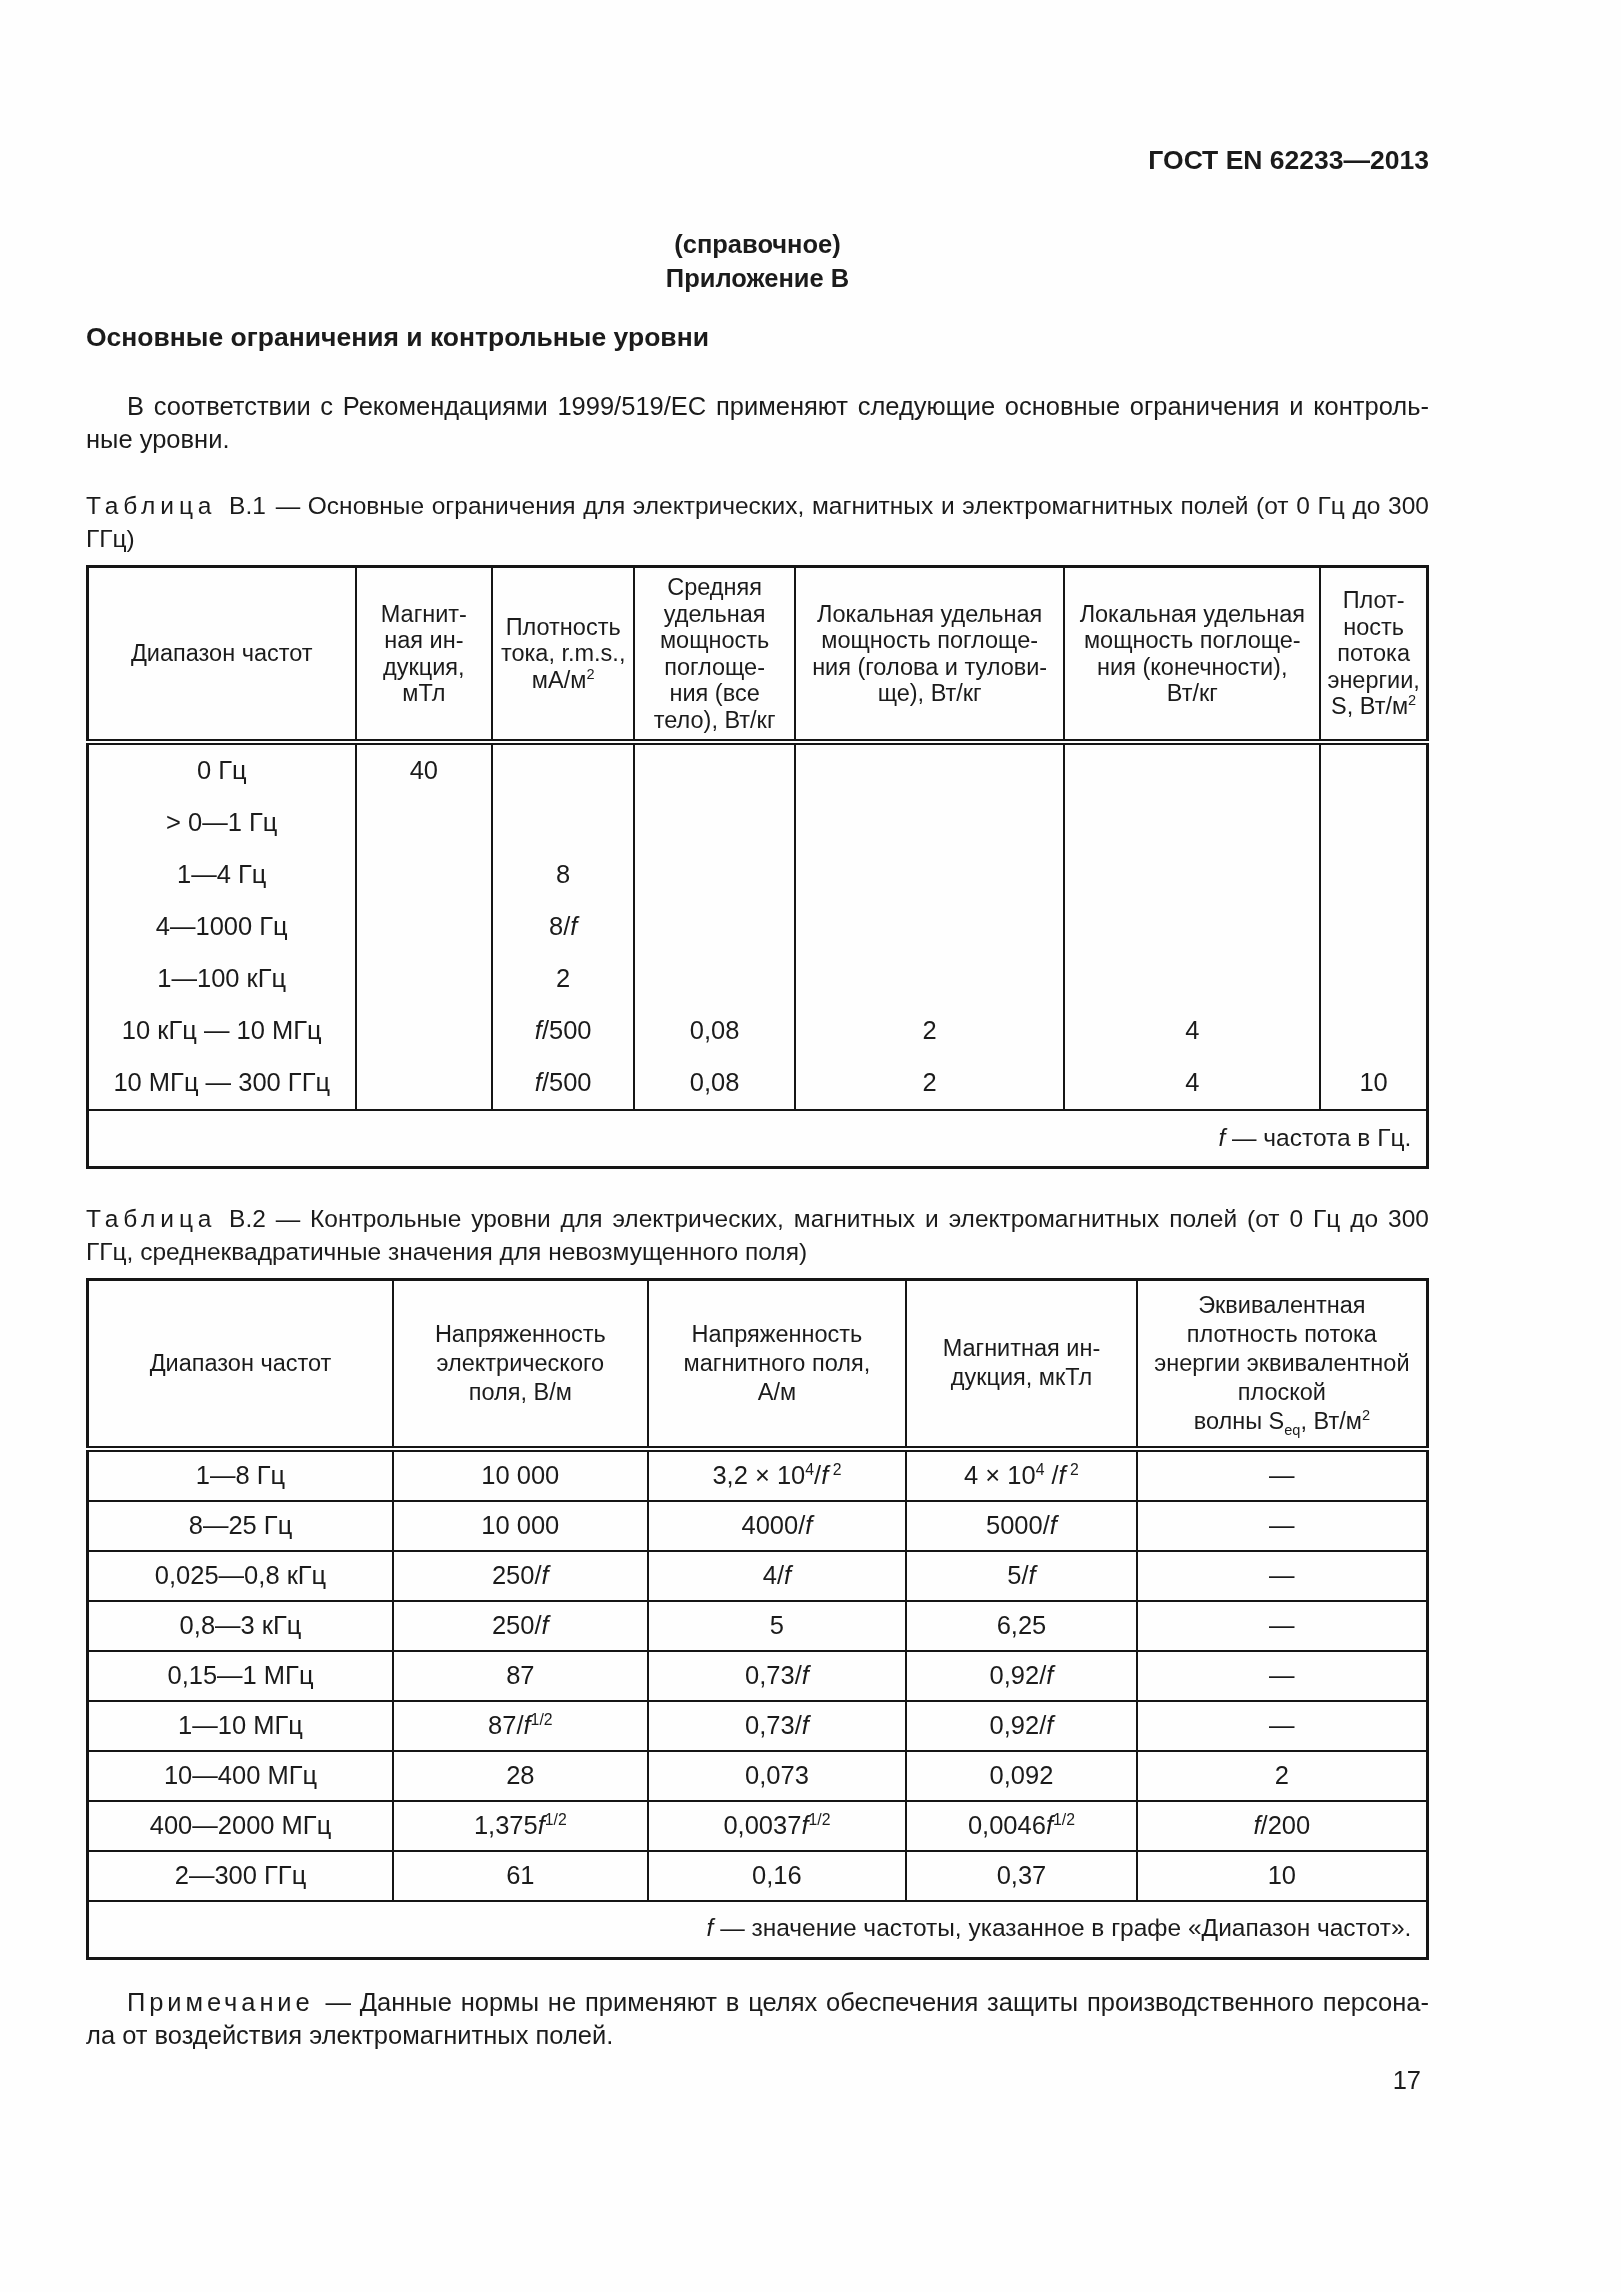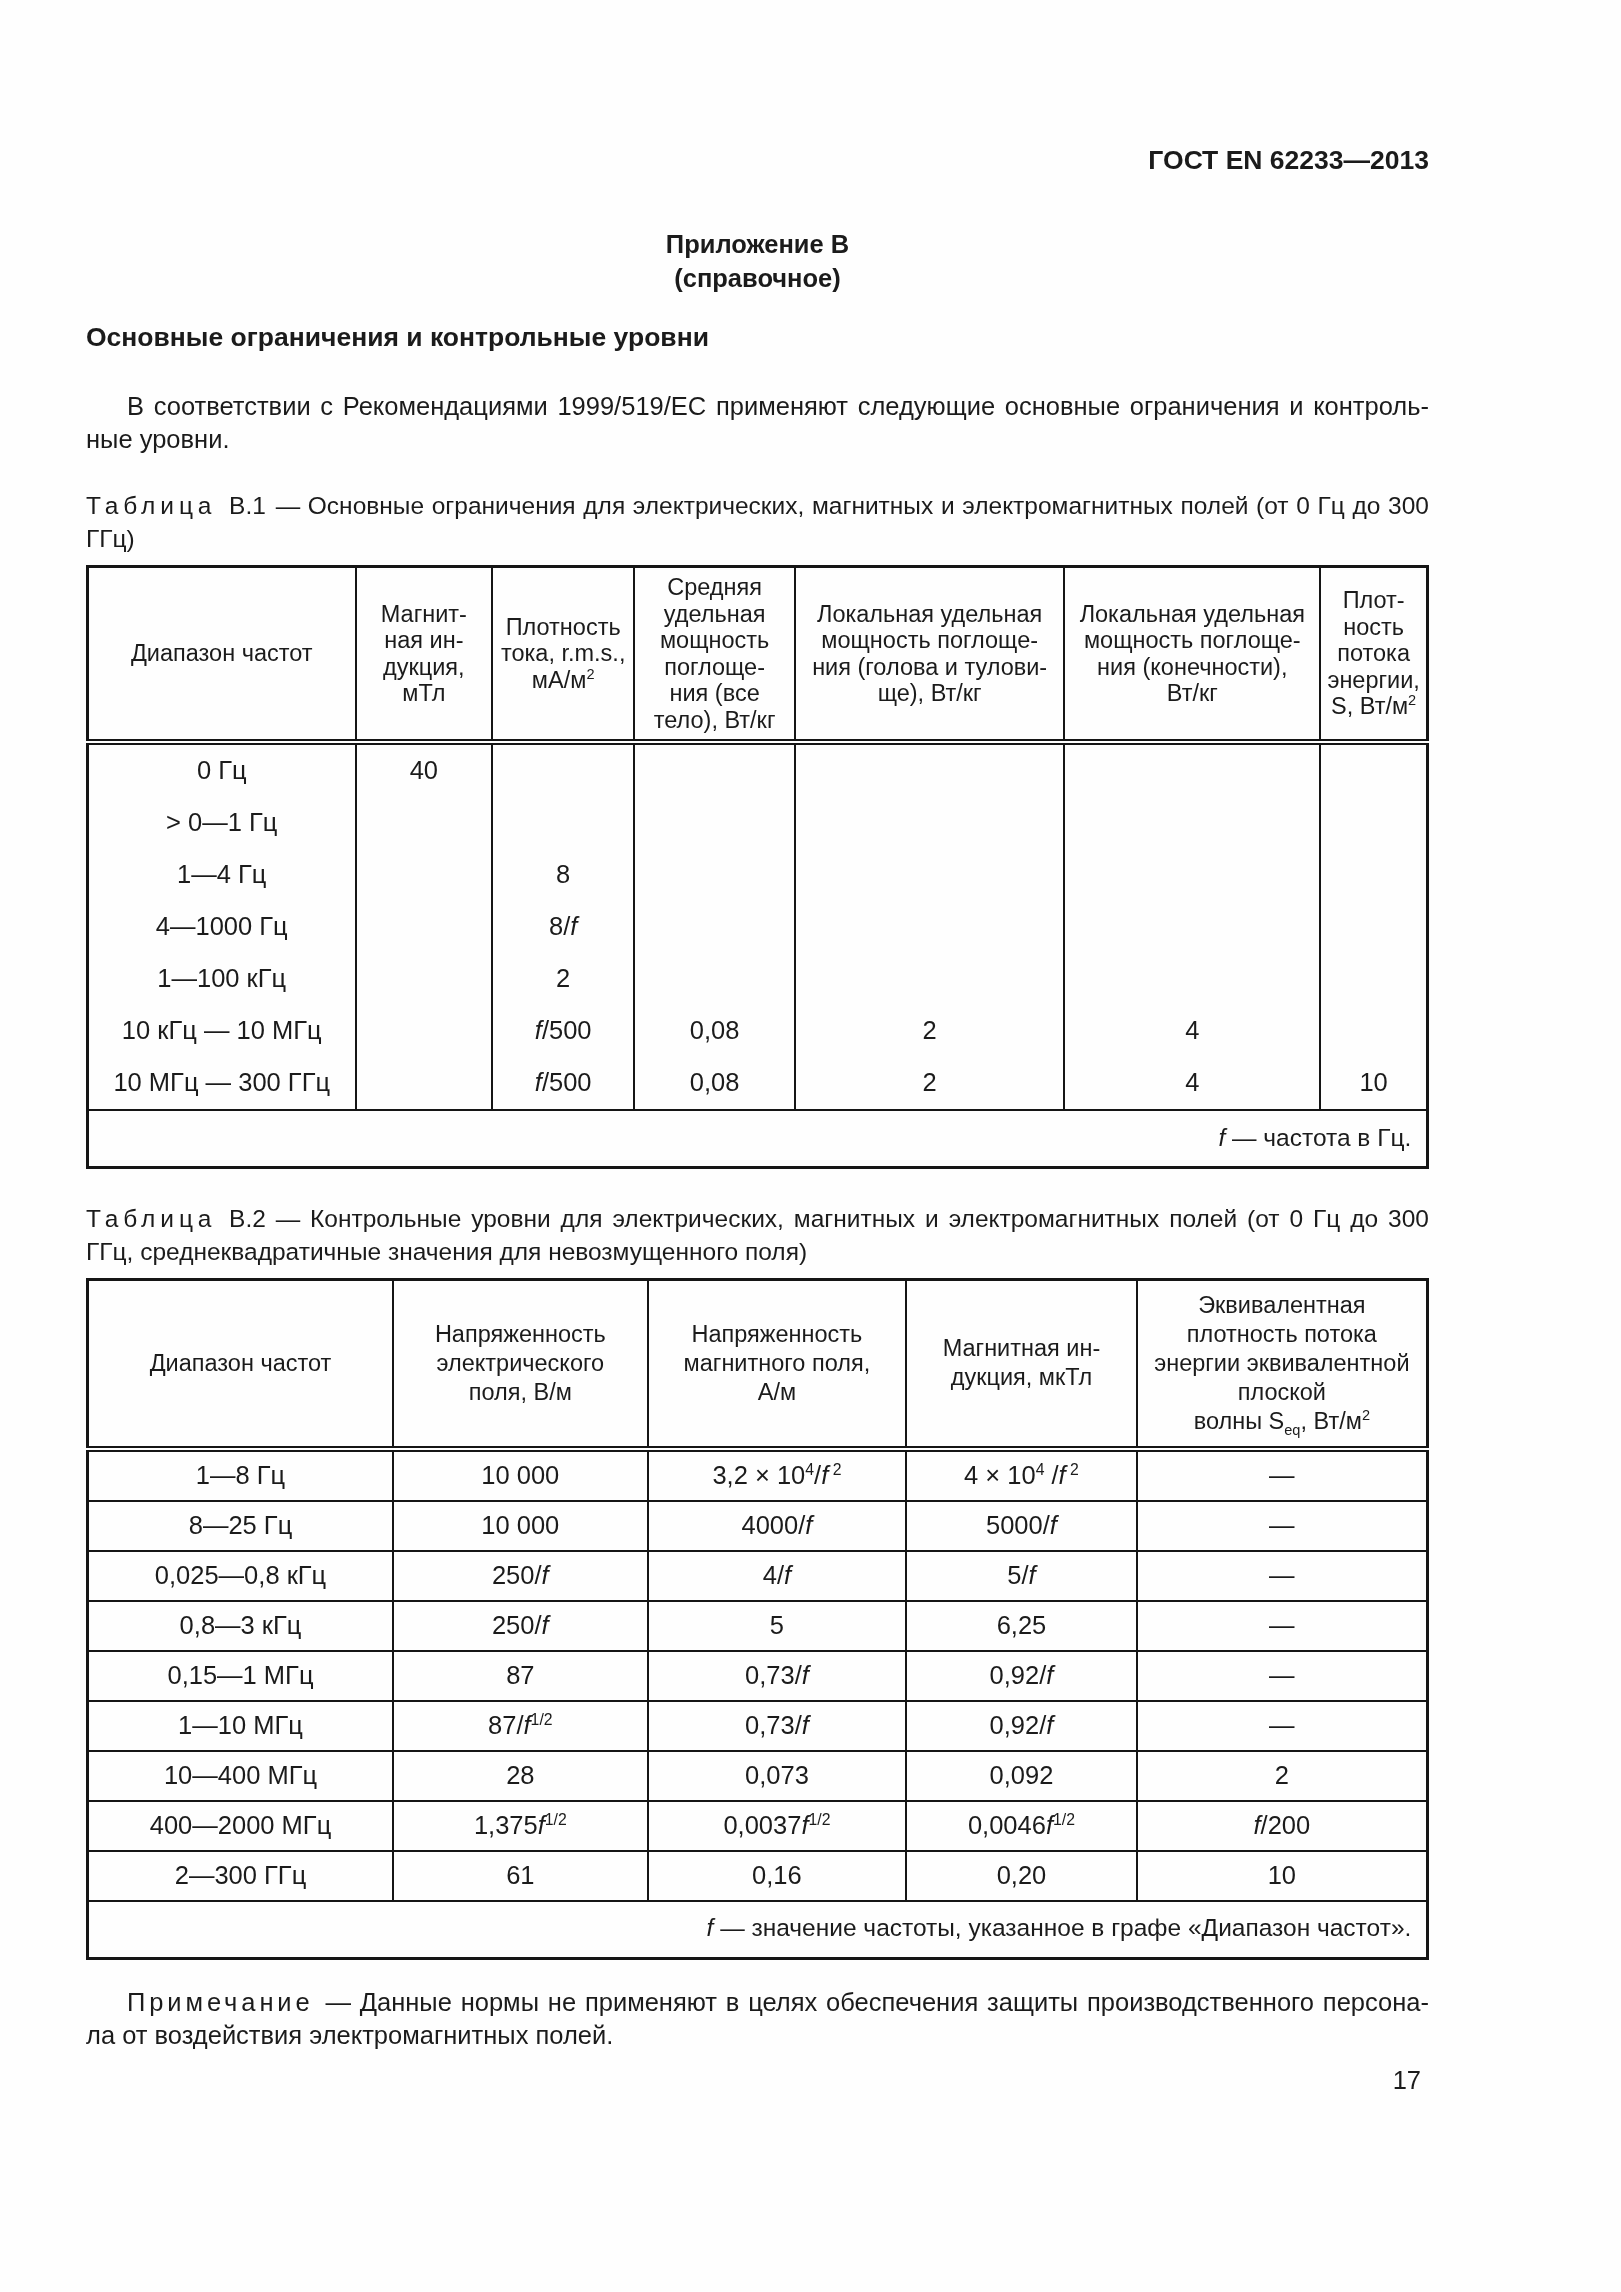--- a/index.html
+++ b/index.html
@@ -35,22 +35,22 @@
   .page-num{position:absolute;top:2066px;right:200px;font-size:25.5px;}
 </style>
 </head>
 <body>
 
 <div class="content">
 
   <div class="doc-code">ГОСТ EN 62233—2013</div>
 
   <div class="appendix">
+    <div>(справочное)</div>
     <div>Приложение В</div>
-    <div>(справочное)</div>
   </div>
 
   <div class="section-title">Основные ограничения и контрольные уровни</div>
 
   <p class="intro">В соответствии с Рекомендациями 1999/519/ЕС применяют следующие основные ограничения и контроль­ные уровни.</p>
 
   <p class="caption"><span class="cap-word">Таблица</span><span class="cap-ref">В.1</span><span>— Основные ограничения для электрических, магнитных и электромагнитных полей (от 0 Гц до 300 ГГц)</span></p>
 
   <table id="b1">
     <colgroup>
@@ -218,21 +218,21 @@
           <td>400—2000 МГц</td>
           <td>1,375<i>f</i><sup>1/2</sup></td>
           <td>0,0037<i>f</i><sup>1/2</sup></td>
           <td>0,0046<i>f</i><sup>1/2</sup></td>
           <td><i>f</i>/200</td>
         </tr>
       <tr>
           <td>2—300 ГГц</td>
           <td>61</td>
           <td>0,16</td>
-          <td>0,20</td>
+          <td>0,37</td>
           <td>10</td>
         </tr>
     </tbody>
     <tfoot>
       <tr>
           <td colspan="5"><i>f</i> — значение частоты, указанное в графе «Диапазон частот».</td>
         </tr>
     </tfoot>
   </table>
 

